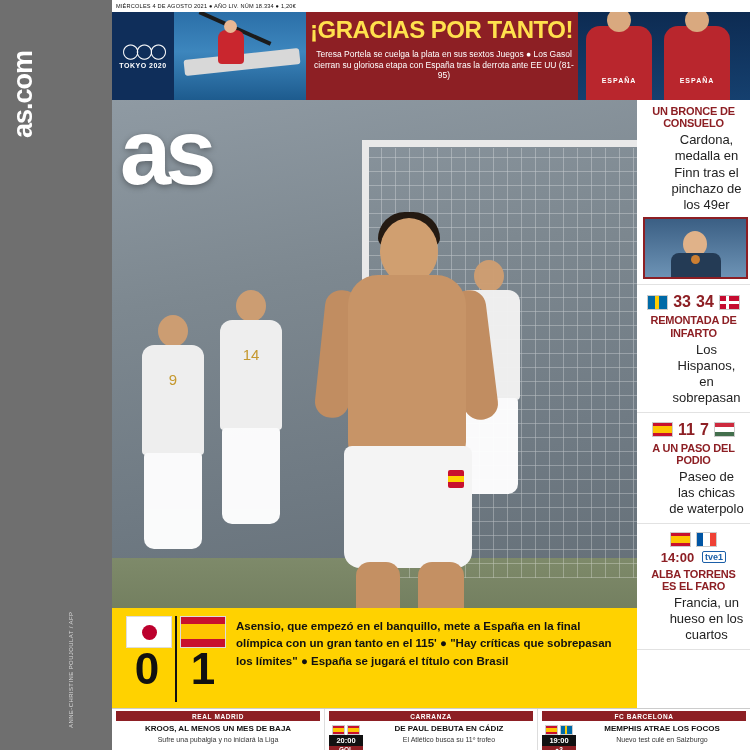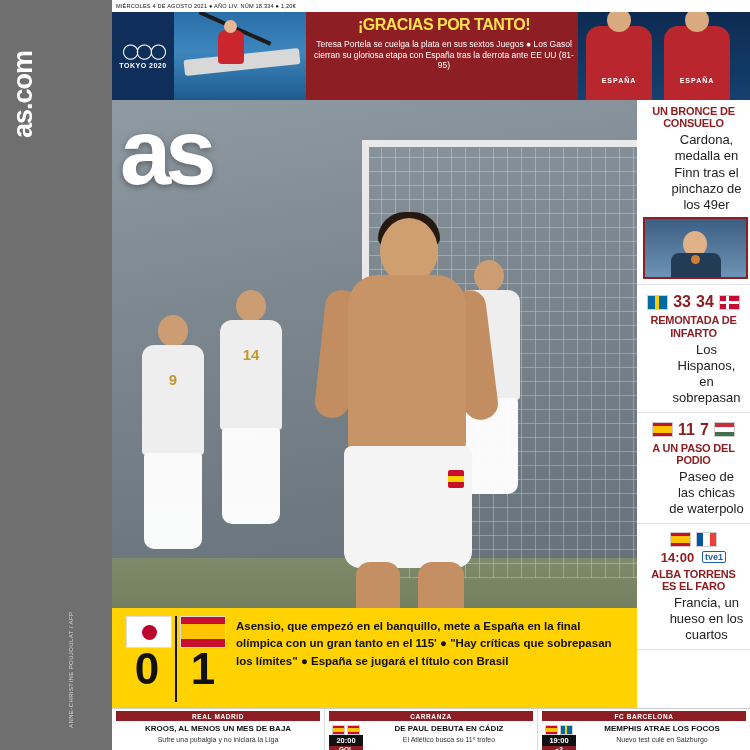--- a/index.html
+++ b/index.html
@@ -37,21 +37,21 @@
      display:flex;flex-direction:column;align-items:center;justify-content:center;}
   .rings{font-size:15px;letter-spacing:-3px;color:#fff;line-height:1;}
   .tb-olympic .ol-text{font-size:7px;font-weight:bold;letter-spacing:.5px;margin-top:4px;}
   .tb-photo-l{position:absolute;left:62px;top:0;width:132px;height:88px;
      background:linear-gradient(180deg,#2b6fa8 0%,#3d86bd 45%,#1d5b8e 100%);overflow:hidden;}
   .kayak{position:absolute;left:10px;top:42px;width:116px;height:16px;background:#d8d8d8;transform:rotate(-6deg);border-radius:3px;}
   .kayaker{position:absolute;left:44px;top:18px;width:26px;height:34px;background:#c9262e;border-radius:8px 8px 4px 4px;}
   .kayaker-head{position:absolute;left:50px;top:8px;width:13px;height:13px;border-radius:50%;background:#e8b894;}
   .paddle{position:absolute;left:22px;top:14px;width:78px;height:4px;background:#1b1b1b;transform:rotate(24deg);}
   .tb-text{position:absolute;left:198px;top:2px;width:268px;height:84px;color:#fff;}
-  .tb-title{font-size:16px;font-weight:bold;letter-spacing:-.5px;color:#ffe14d;text-align:center;margin-top:2px;}
+  .tb-title{font-size:24px;font-weight:bold;letter-spacing:-.5px;color:#ffe14d;text-align:left;margin-top:2px;}
   .tb-sub{font-size:8.5px;line-height:1.25;margin-top:5px;text-align:center;padding:0 4px;}
   .tb-photo-r{position:absolute;right:0;top:0;width:172px;height:88px;overflow:hidden;
      background:linear-gradient(180deg,#0d2b52 0%,#15406f 100%);}
   .baller{position:absolute;bottom:0;width:66px;height:74px;background:#b9262d;border-radius:14px 14px 0 0;}
   .baller.b1{left:8px;}
   .baller.b2{left:86px;}
   .baller .bh{position:absolute;left:50%;margin-left:-12px;top:-18px;width:24px;height:24px;border-radius:50%;background:#d9a97f;}
   .baller .bt{position:absolute;left:0;bottom:16px;width:100%;text-align:center;color:#fff;font-size:7px;font-weight:bold;letter-spacing:1px;}
 
   
@@ -63,21 +63,21 @@
        repeating-linear-gradient(90deg,rgba(255,255,255,.55) 0 1px,transparent 1px 14px),
        repeating-linear-gradient(0deg,rgba(255,255,255,.55) 0 1px,transparent 1px 14px);}
   .goalpost{position:absolute;left:250px;top:40px;width:7px;height:450px;background:#e9e9e9;}
   .goalbar{position:absolute;left:250px;top:40px;width:275px;height:7px;background:#e9e9e9;}
 
   .player{position:absolute;}
   .bg-player{opacity:.97;}
   .bp-body{position:absolute;width:62px;height:110px;background:#f2f2f2;border-radius:12px 12px 4px 4px;}
   .bp-head{position:absolute;width:30px;height:32px;border-radius:50%;background:#cf9e72;}
   .bp-legs{position:absolute;width:58px;height:96px;background:#ffffff;border-radius:4px 4px 10px 10px;}
-  .bp-num{position:absolute;width:100%;text-align:center;color:#c8992b;font-weight:bold;font-size:15px;}
+  .bp-num{position:absolute;width:100%;text-align:center;color:#c8992b;font-weight:normal;font-size:15px;}
 
   .hero-torso{position:absolute;left:236px;top:175px;width:118px;height:185px;background:#c79467;border-radius:30px 30px 18px 18px;}
   .hero-head{position:absolute;left:268px;top:118px;width:58px;height:66px;border-radius:50%;background:#d09f70;}
   .hero-hair{position:absolute;left:266px;top:112px;width:62px;height:34px;border-radius:30px 30px 8px 8px;background:#241a12;}
   .hero-armL{position:absolute;left:208px;top:190px;width:34px;height:128px;background:#c18d61;border-radius:16px;transform:rotate(6deg);}
   .hero-armR{position:absolute;left:346px;top:190px;width:34px;height:130px;background:#c18d61;border-radius:16px;transform:rotate(-7deg);}
   .hero-shorts{position:absolute;left:232px;top:346px;width:128px;height:122px;background:#f4f4f4;border-radius:8px 8px 16px 16px;}
   .hero-legL{position:absolute;left:244px;top:462px;width:44px;height:150px;background:#c49063;border-radius:14px;}
   .hero-legR{position:absolute;left:306px;top:462px;width:46px;height:150px;background:#c49063;border-radius:14px;}
   .hero-boot{position:absolute;left:232px;top:600px;width:66px;height:26px;background:#d9303a;border-radius:10px 16px 8px 8px;transform:rotate(-6deg);}

